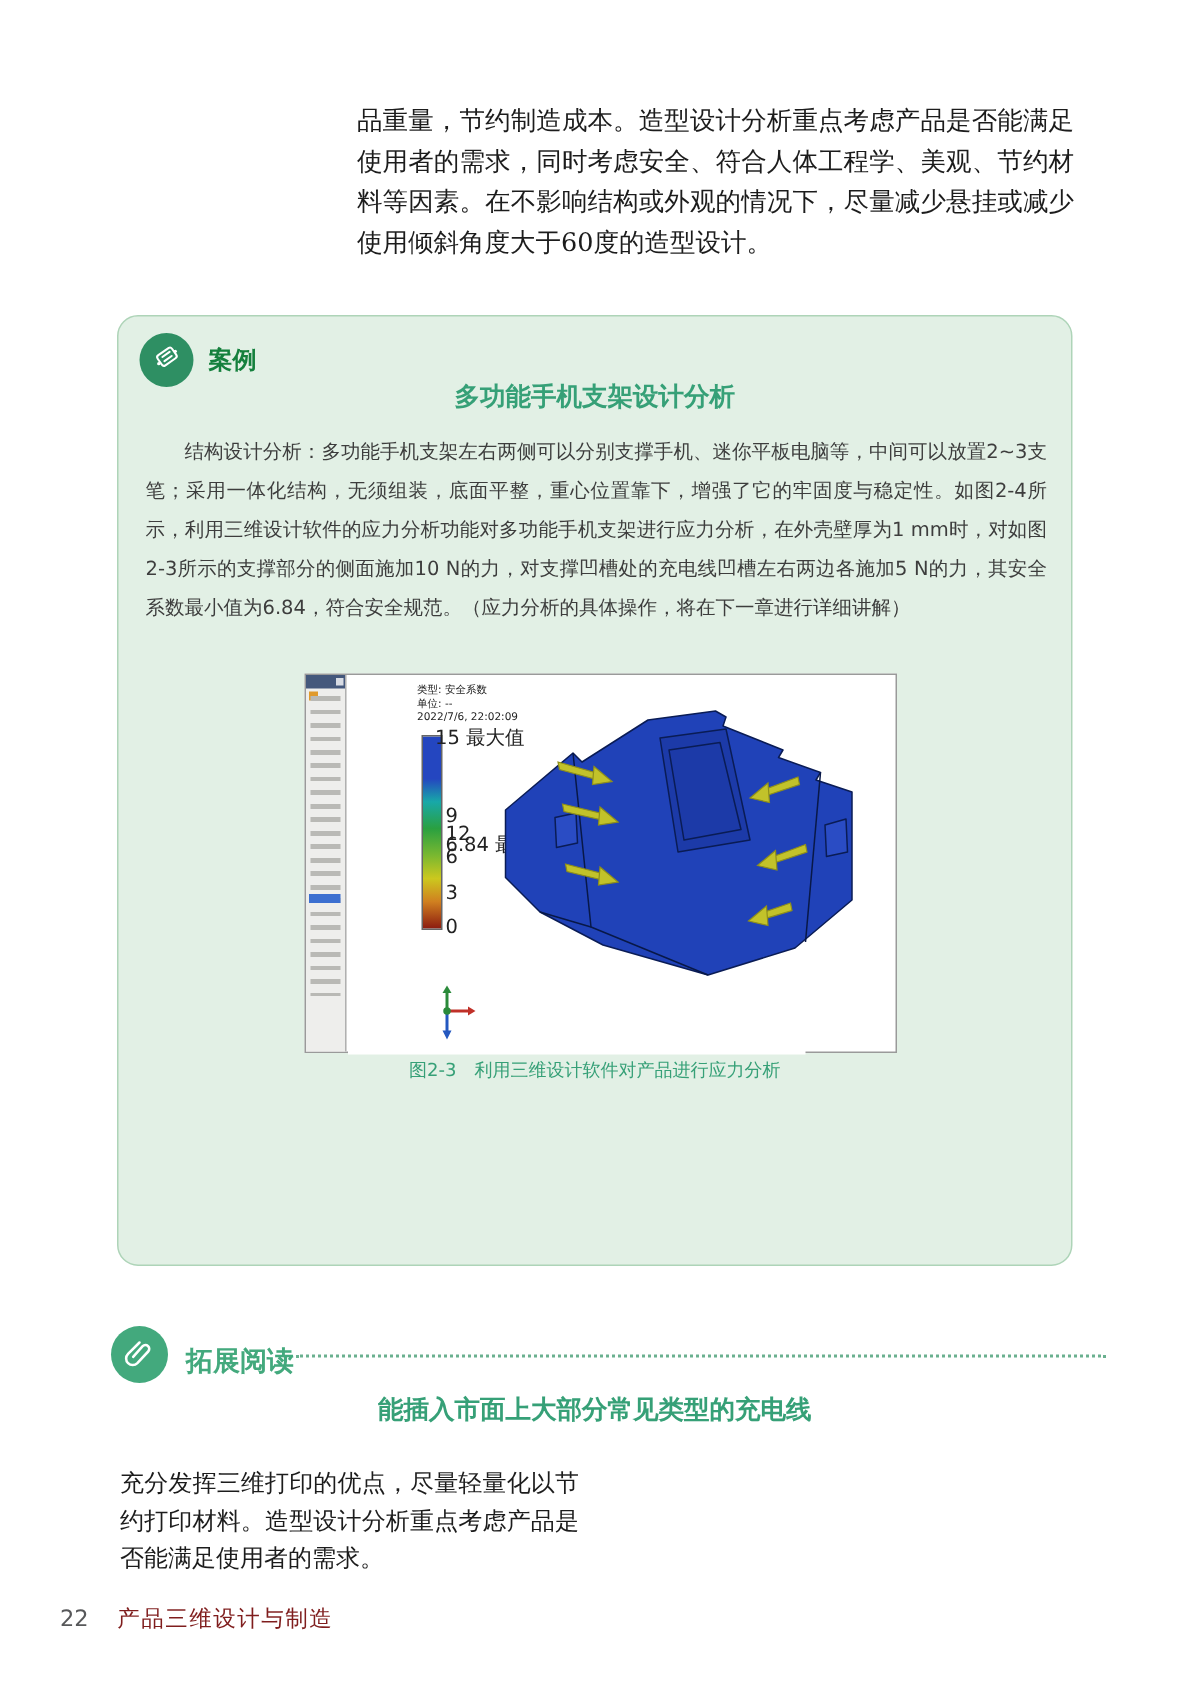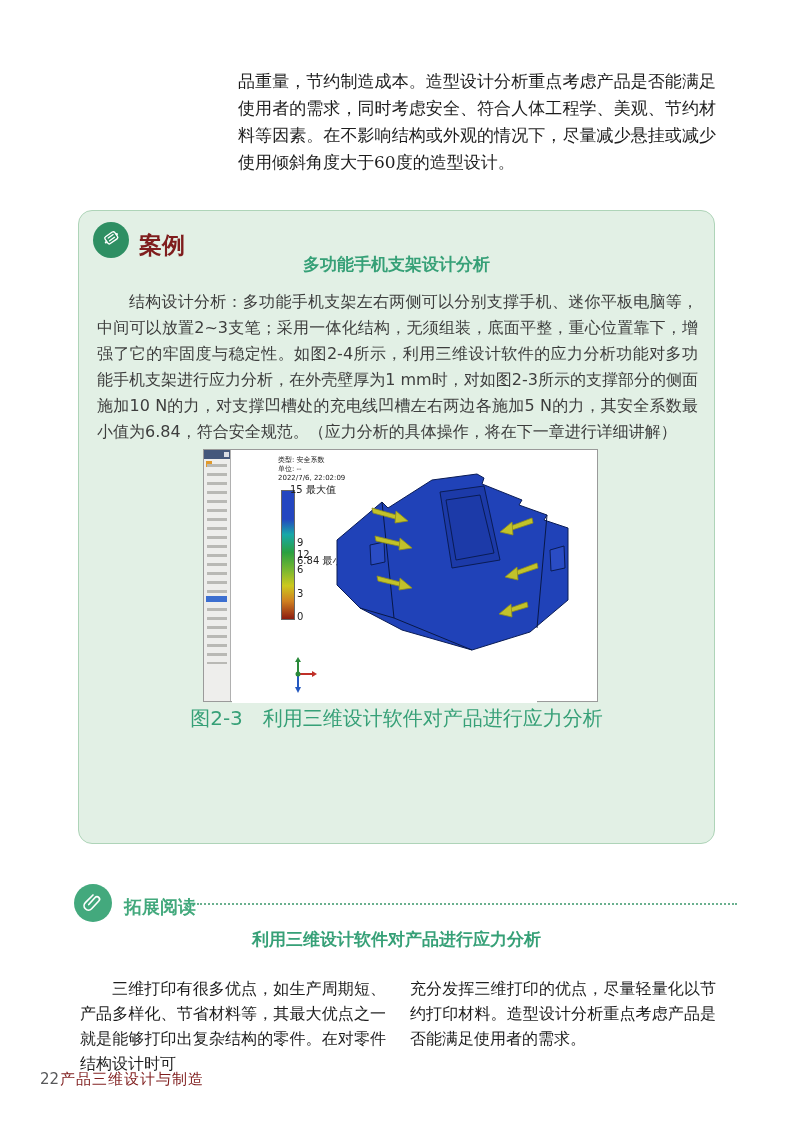--- a/index.html
+++ b/index.html
@@ -10,29 +10,29 @@
   .intro{position:absolute;left:238px;top:68px;width:478px;
          font-family:"DejaVu Serif","Liberation Serif",serif;
          font-size:17px;line-height:27px;color:#1c1c1c;text-align:justify;margin:0;}
 
   
   .case-box{position:absolute;left:78px;top:210px;width:637px;height:634px;
             background:#e2f0e5;border:1.5px solid #aed4b8;border-radius:14px;box-sizing:border-box;}
   .badge-circle{position:absolute;width:36px;height:36px;border-radius:50%;
                 display:flex;align-items:center;justify-content:center;}
   .case-badge{left:14px;top:11px;background:#2e8f63;}
-  .case-label{position:absolute;left:60px;top:19px;color:#7f1d1d;font-size:23px;font-weight:bold;}
+  .case-label{position:absolute;left:60px;top:19px;color:#15803d;font-size:16px;font-weight:bold;}
   .case-title{position:absolute;left:0;top:42px;width:100%;text-align:center;
               color:#36a077;font-size:17px;font-weight:bold;}
   .case-para{position:absolute;left:18px;width:601px;margin:0;
-             font-size:16px;line-height:26px;color:#3d3d3d;text-align:justify;text-indent:2em;}
+             font-size:13px;line-height:26px;color:#3d3d3d;text-align:justify;text-indent:2em;}
   .case-para1{top:78px;}
   .case-para2{top:528px;}
   .fig-caption{position:absolute;left:0;top:494px;width:100%;text-align:center;
-               color:#36a077;font-size:20px;}
+               color:#36a077;font-size:12px;}
 
   
   .shot{position:absolute;left:124px;top:238px;width:395px;height:253px;
         background:#ffffff;border:1px solid #9a9a9a;box-sizing:border-box;}
   .shot-panel{position:absolute;left:0;top:0;width:27px;height:100%;
               background:#eeeeec;border-right:1px solid #b0b0b0;box-sizing:border-box;}
   .panel-header{position:absolute;left:0;top:0;width:100%;height:9px;background:#44587c;}
   .panel-close{position:absolute;right:1px;top:2px;width:5px;height:5px;background:#d8dce4;}
   .panel-rows{position:absolute;left:3px;top:14px;width:20px;height:200px;
               background:repeating-linear-gradient(to bottom,#b9b9b5 0 3px,transparent 3px 9px);}
@@ -40,41 +40,41 @@
   .tree-highlight{position:absolute;left:2px;top:146px;width:21px;height:6px;background:#3c6fd0;}
   .shot-viewport{position:absolute;left:28px;top:0;width:305px;height:253px;background:#ffffff;}
   .legend-block{position:absolute;left:46px;top:6px;width:110px;
                 font-size:7px;line-height:9px;color:#222;}
   .legend-block div{white-space:nowrap;}
   .color-bar{position:absolute;left:49px;top:40px;width:12px;height:128px;
              border:0.5px solid #666;
              background:linear-gradient(to bottom,
                #2446c0 0%,#2446c0 22%,#18a8a8 34%,#2aa040 48%,
                #7ab830 62%,#ccc81e 74%,#d08020 86%,#8c1c10 100%);}
-  .tick{position:absolute;left:65px;font-size:10px;color:#222;white-space:nowrap;}
+  .tick{position:absolute;left:65px;font-size:13px;color:#222;white-space:nowrap;}
   .model-svg{position:absolute;left:0;top:0;}
   .triad-svg{position:absolute;left:52px;top:206px;}
 
   
   .ext-badge{position:absolute;left:74px;top:884px;width:38px;height:38px;border-radius:50%;
              background:#43a97d;display:flex;align-items:center;justify-content:center;}
   .ext-label{position:absolute;left:124px;top:895px;color:#43a97d;font-size:18px;font-weight:bold;text-align:right;}
   .ext-dots{position:absolute;left:197px;top:903px;width:540px;height:0;
             border-top:2.5px dotted #6ab08f;}
   .ext-title{position:absolute;left:78px;top:928px;width:637px;text-align:center;
              color:#36a077;font-size:17px;font-weight:bold;}
 
   
   .cols{position:absolute;left:80px;top:976px;width:636px;display:flex;gap:24px;}
   .col{width:306px;font-family:"DejaVu Serif","Liberation Serif",serif;
        font-size:16px;line-height:25px;color:#1c1c1c;text-align:justify;margin:0;}
   .col-first{text-indent:2em;}
 
   
-  .footer{position:absolute;left:40px;top:1070px;display:flex;align-items:baseline;gap:1px;}
+  .footer{position:absolute;left:40px;top:1070px;display:flex;align-items:baseline;gap:19px;}
   .footer .pagenum{font-size:15px;color:#57585a;}
   .footer .booktitle{font-size:15px;color:#7f1d1d;font-weight:normal;letter-spacing:1px;}
 </style>
 </head>
 <body>
 
 <div id="page">
 
   <p class="intro">品重量，节约制造成本。造型设计分析重点考虑产品是否能满足使用者的需求，同时考虑安全、符合人体工程学、美观、节约材料等因素。在不影响结构或外观的情况下，尽量减少悬挂或减少使用倾斜角度大于60度的造型设计。</p>
 
@@ -190,24 +190,23 @@
 
   <div class="ext-badge">
     <span>
       <svg width="24" height="24" viewBox="0 0 34 34">
         <path d="M11 22 L20 12 a3.6 3.6 0 0 1 5.2 5 L15 28 a6.2 6.2 0 0 1 -8.8 -8.8 L17 8.5" fill="none" stroke="#ffffff" stroke-width="2.4" stroke-linecap="round"></path>
       </svg>
     </span>
   </div>
   <span class="ext-label">拓展阅读</span>
   <div class="ext-dots"></div>
-  <div class="ext-title">利用三维设计软件对产品进行应力分析</div>
+  <div class="ext-title">能插入市面上大部分常见类型的充电线</div>
 
   <div class="cols">
-    <p class="col col-first">三维打印有很多优点，如生产周期短、产品多样化、节省材料等，其最大优点之一就是能够打印出复杂结构的零件。在对零件结构设计时可</p>
     <p class="col">充分发挥三维打印的优点，尽量轻量化以节约打印材料。造型设计分析重点考虑产品是否能满足使用者的需求。</p>
   </div>
 
   <div class="footer">
     <span class="pagenum">22</span>
     <span class="booktitle">产品三维设计与制造</span>
   </div>
 
 </div>
 

